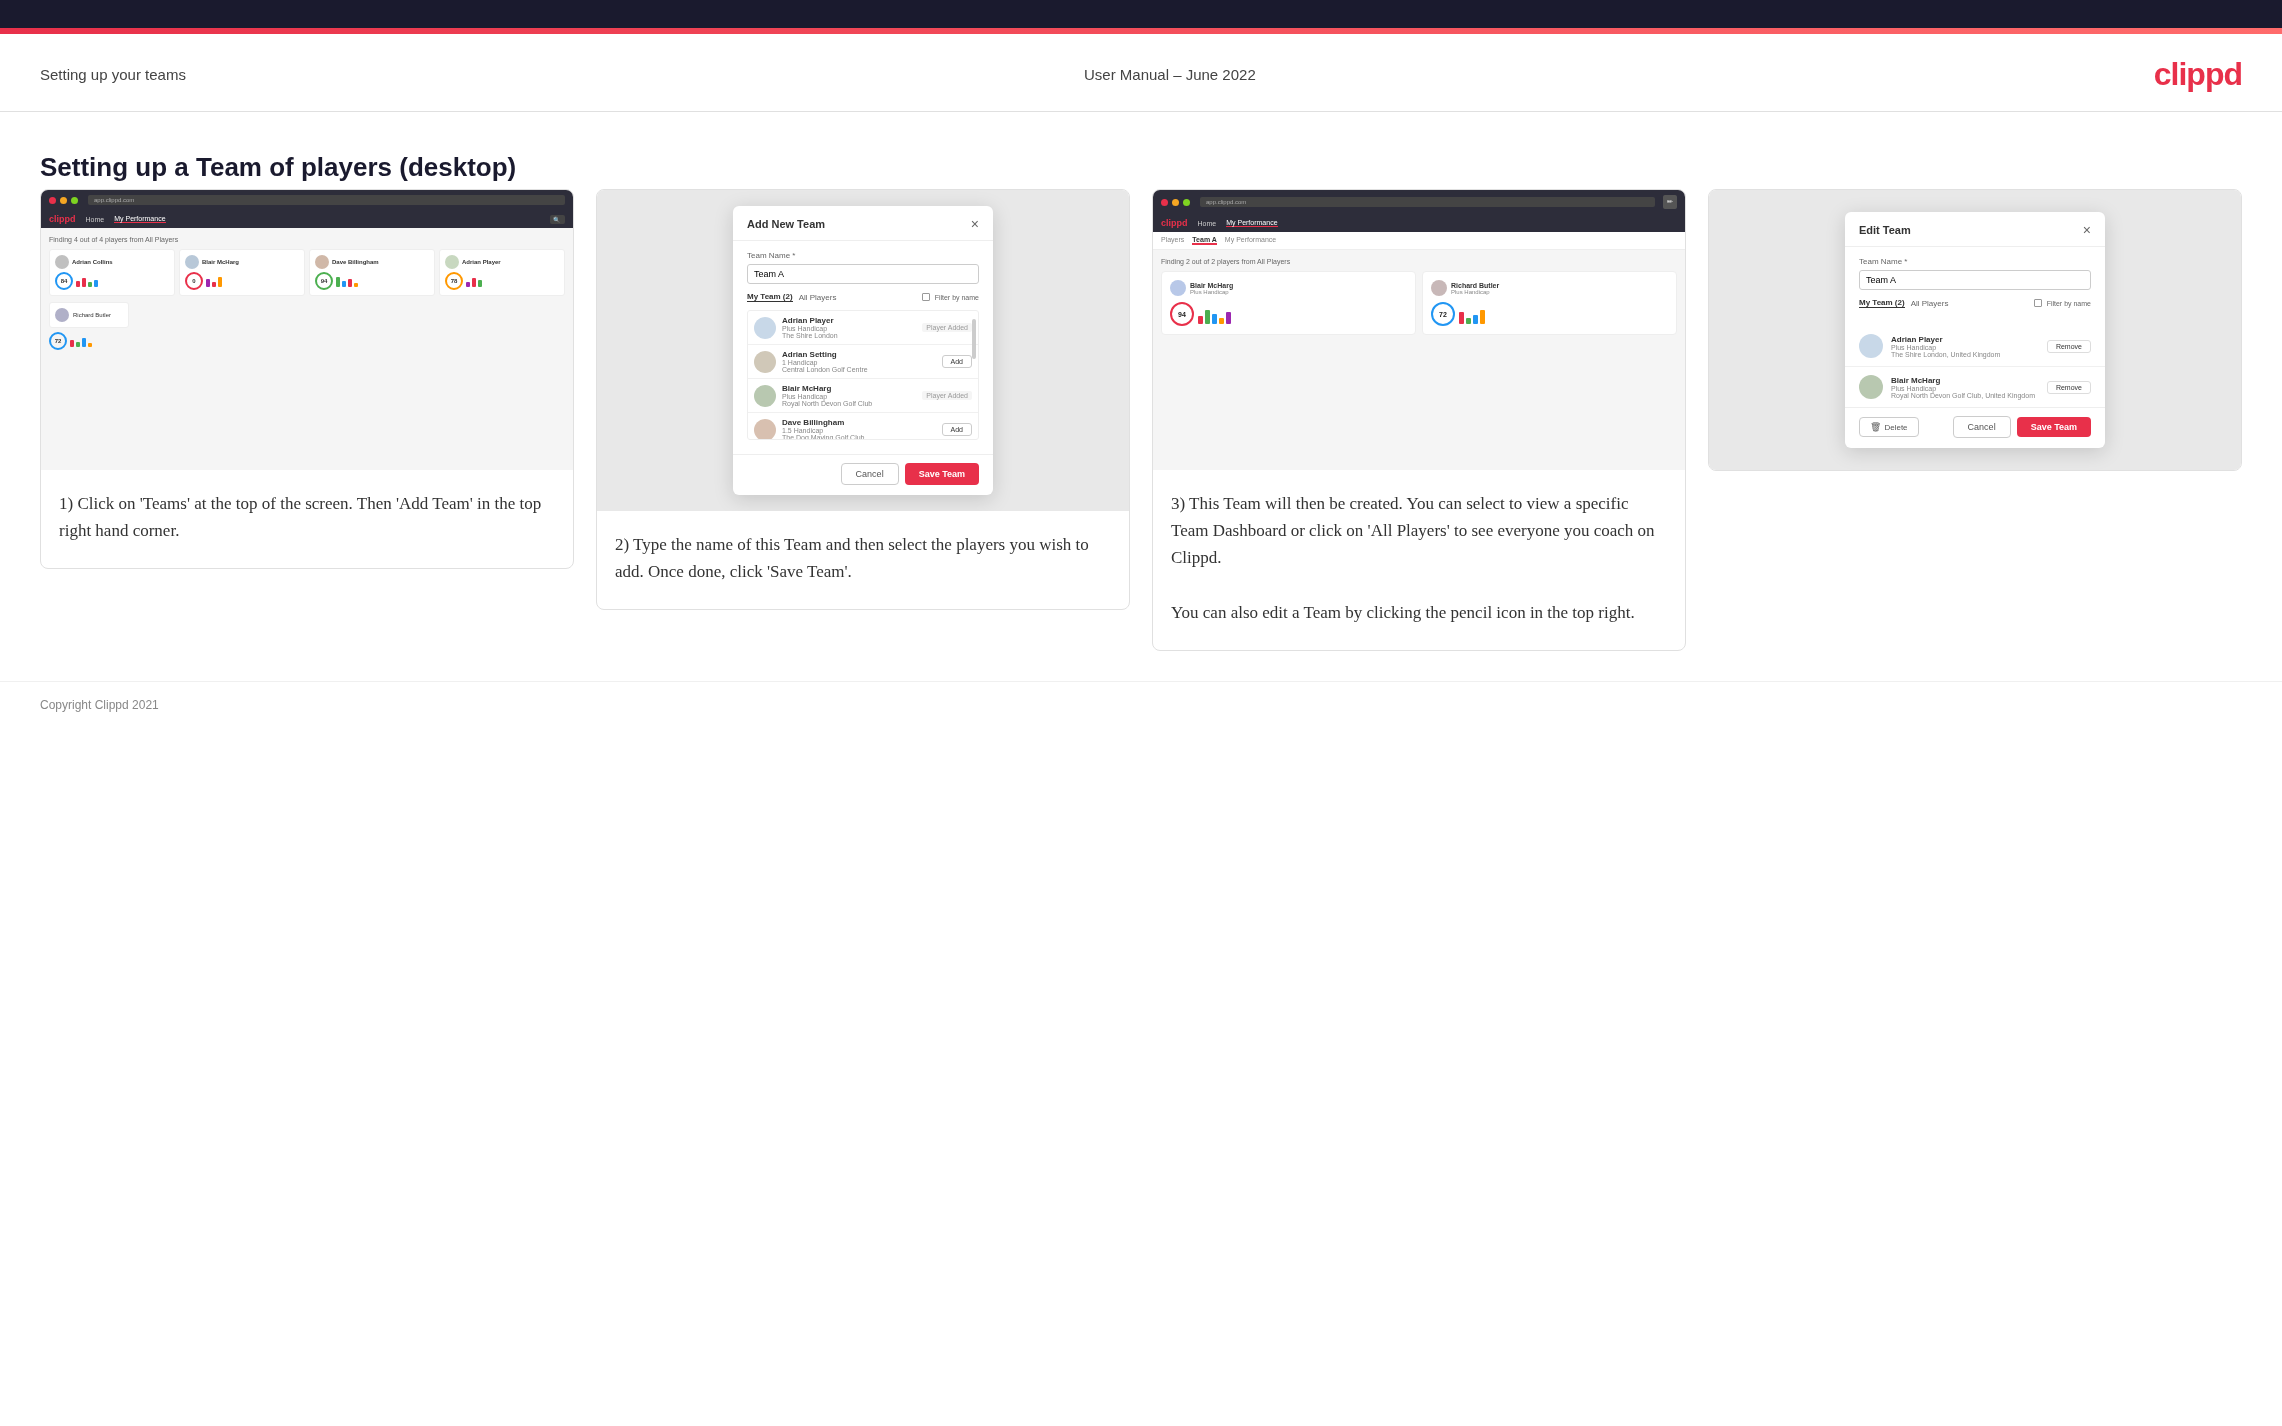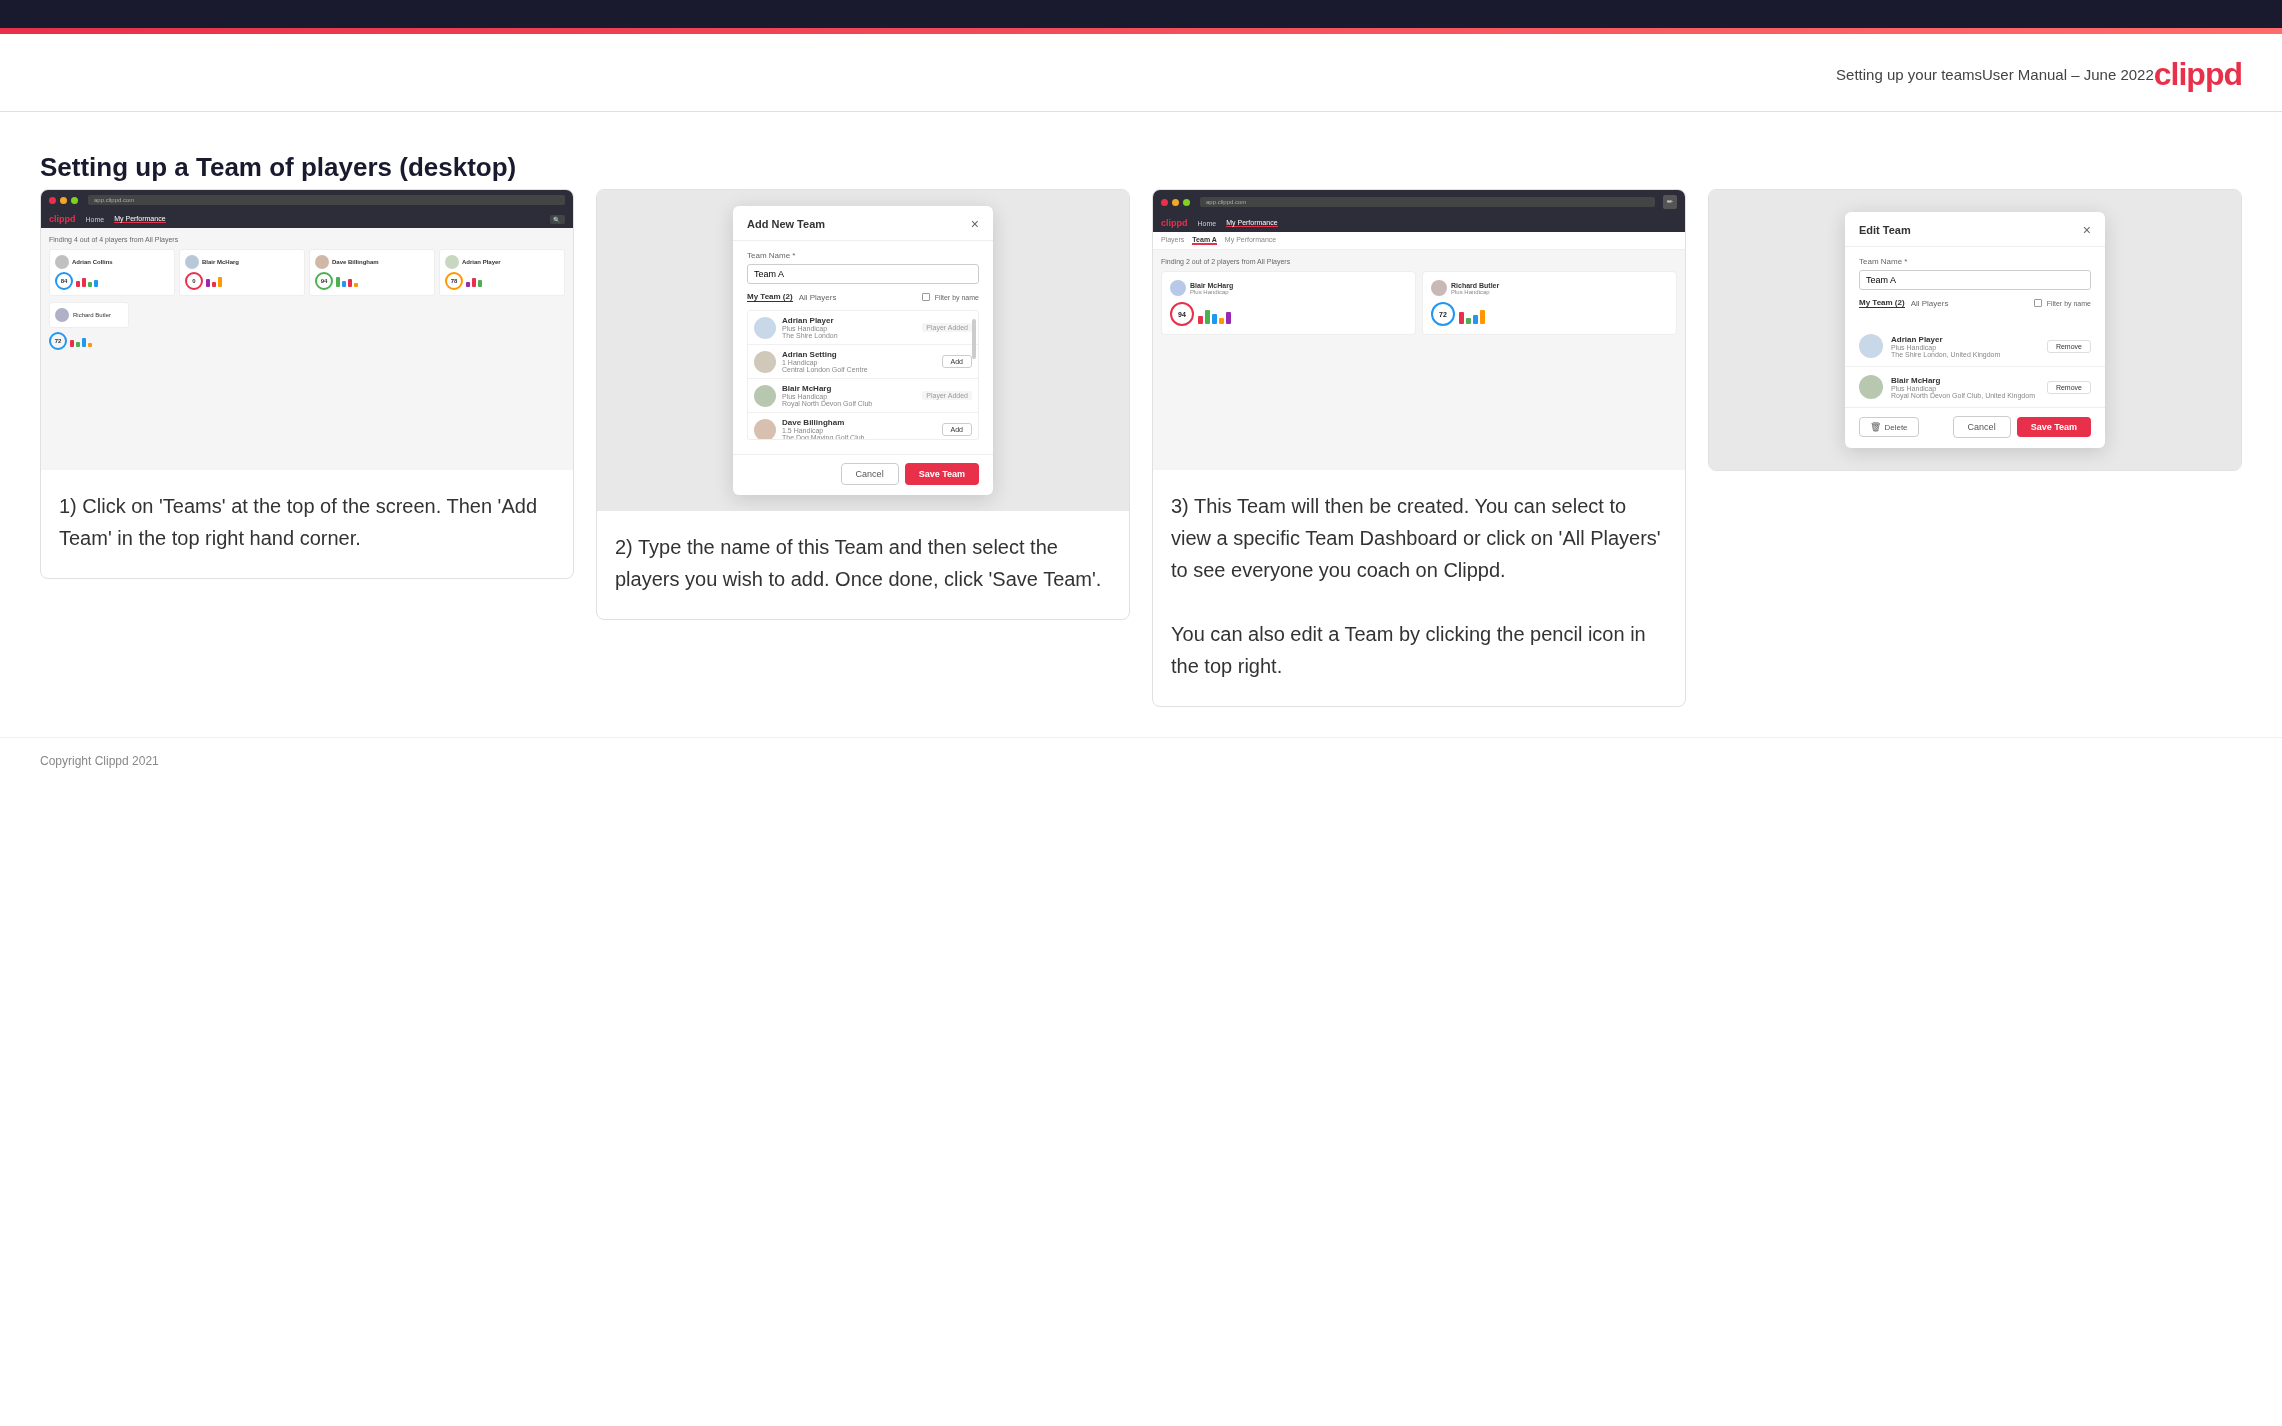--- a/index.html
+++ b/index.html
@@ -15,21 +15,21 @@
       width: 100%;
     }
     .accent-bar {
       background: linear-gradient(to right, #e8304a, #ff6b6b);
       height: 6px;
       width: 100%;
     }
     .header {
       display: flex;
       align-items: center;
-      justify-content: flex-end;
+      justify-content: space-between;
       padding: 22px 40px 18px 40px;
       border-bottom: 1.5px solid #e0e0e0;
     }
     .header-left {
       font-size: 15px;
       color: #444;
     }
     .header-center {
       font-size: 15px;
       color: #444;
@@ -73,24 +73,25 @@
       background: #f5f5f5;
       min-height: 280px;
       position: relative;
       overflow: hidden;
       display: flex;
       align-items: center;
       justify-content: center;
     }
     .card-text {
       padding: 20px 18px 24px 18px;
-      font-size: 20px;
+      font-size: 17px;
       color: #333;
       line-height: 1.6;
       flex: 1;
+      font-family: Liberation Serif, serif;
     }
     
     .mock-browser {
       width: 100%;
       background: #2d2d3a;
       border-radius: 4px 4px 0 0;
       padding: 5px 8px;
       display: flex;
       gap: 4px;
       align-items: center;

